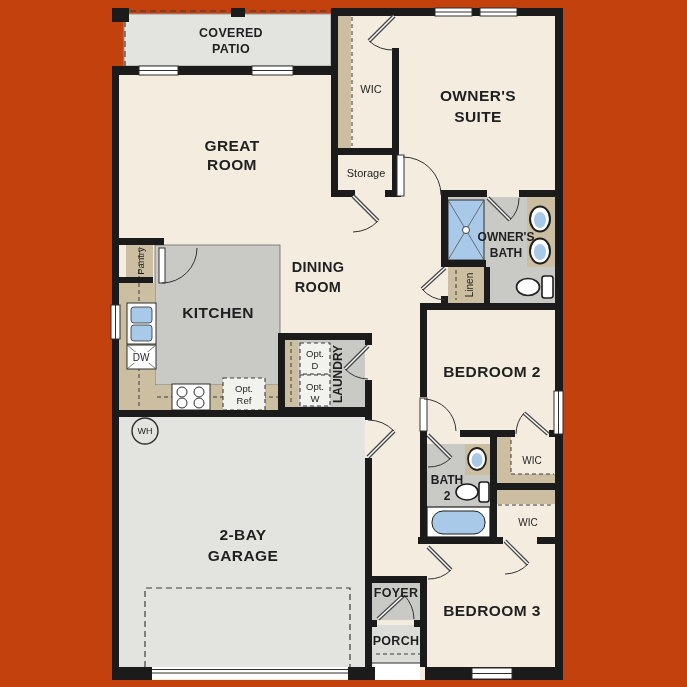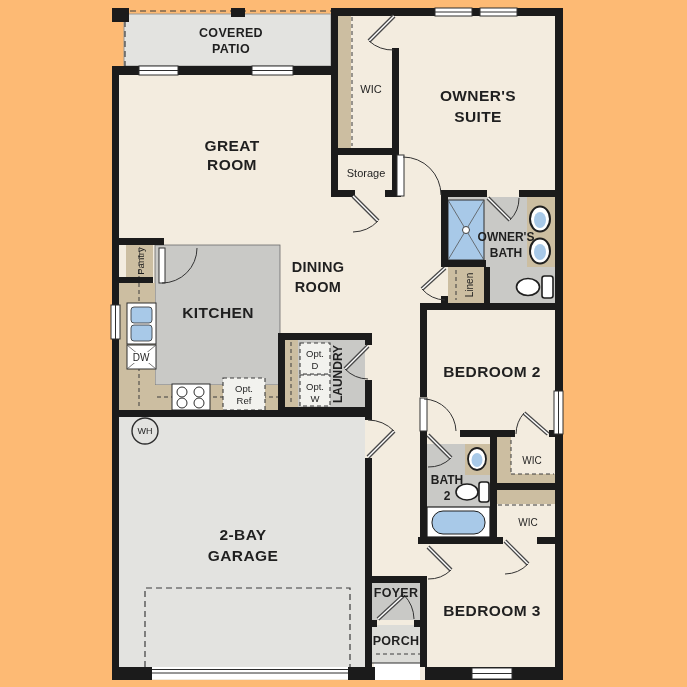--- a/index.html
+++ b/index.html
@@ -1,16 +1,16 @@
 <!DOCTYPE html>
 <html style="--wall: #1b1b1b; --floor_cream: #f3ecdf; --floor_gray: #c9c9c6; --floor_lightgray: #e3e3e0; --porch_gray: #dcdcd8; --casework_tan: #ccbea1; --fixture_blue: #a8c9e8;"><head>
 <meta charset="utf-8">
 <style>
   html,body{margin:0;padding:0;background:#ffffff;}
-  .stage{width:687px;height:687px;position:relative;background:#fdba74;font-family:"Liberation Sans",sans-serif;}
+  .stage{width:687px;height:687px;position:relative;background:#c2410c;font-family:"Liberation Sans",sans-serif;}
   svg{display:block;}
   .wall{fill:var(--wall);}
   .cream{fill:var(--floor_cream);}
   .gray{fill:var(--floor_gray);}
   .lgray{fill:var(--floor_lightgray);}
   .pgray{fill:var(--porch_gray);}
   .tan{fill:var(--casework_tan);}
   .blue{fill:var(--fixture_blue);}
   .white{fill:#ffffff;}
   .thin{stroke:#2e2e2e;stroke-width:1;fill:none;}

